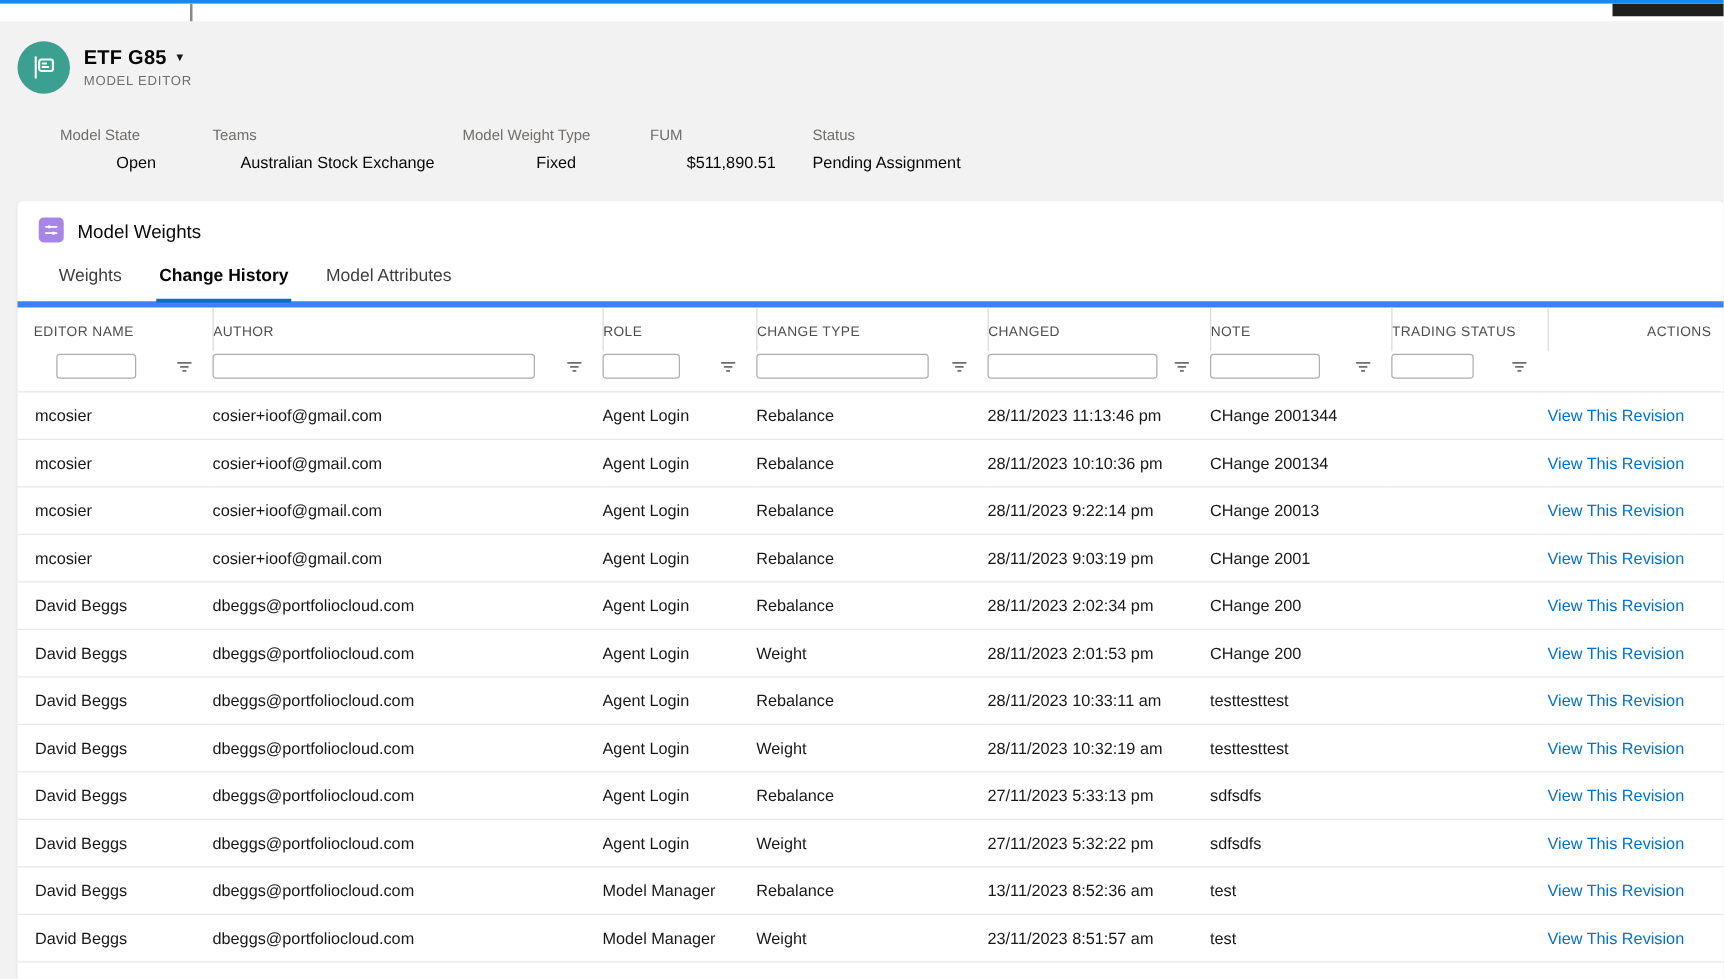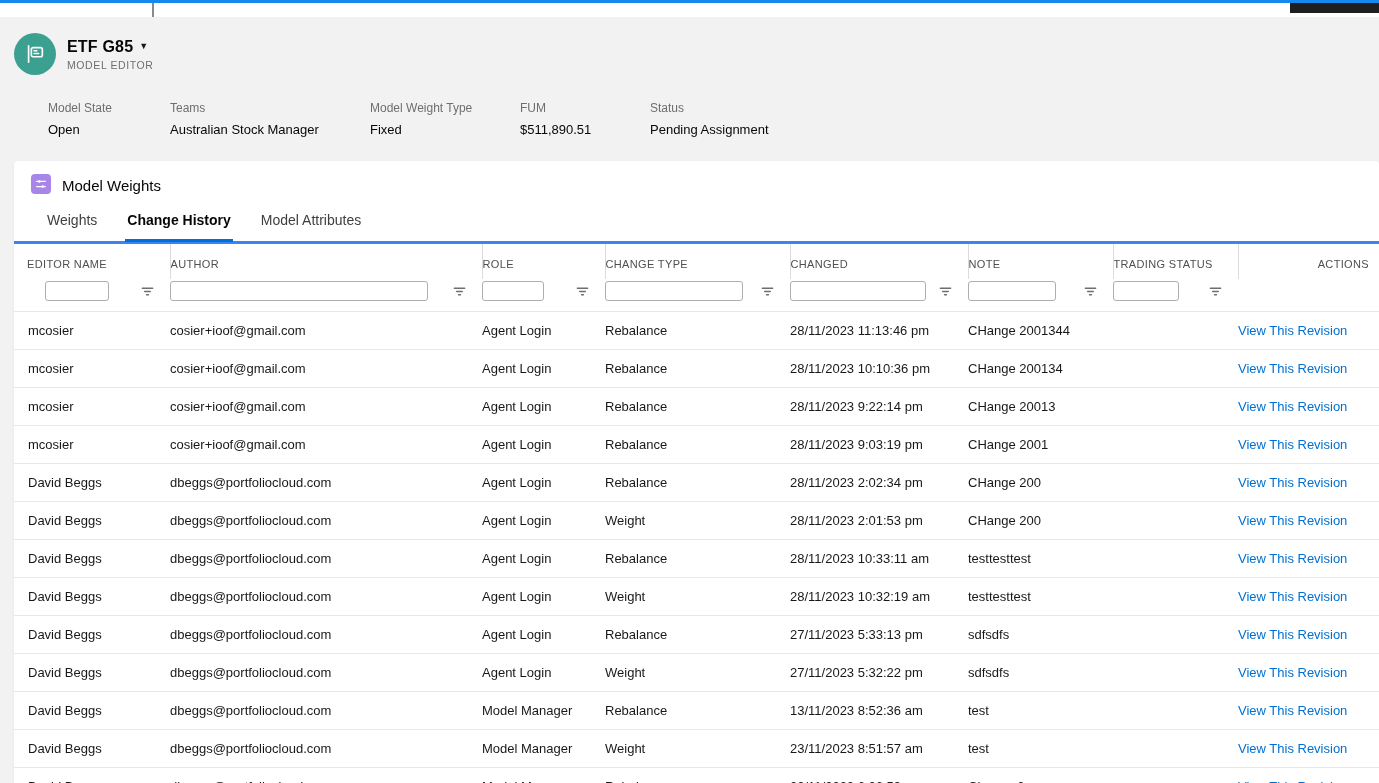--- a/index.html
+++ b/index.html
@@ -23,29 +23,29 @@
   .avatar { width:42px; height:42px; border-radius:50%; background:#3ba08f; display:flex; align-items:center; justify-content:center; flex:0 0 42px; }
   .titles { margin-left:11px; }
   .title-row { display:flex; align-items:center; cursor:pointer; }
   .page-title { font-size:16px; font-weight:bold; color:#080707; letter-spacing:.2px; }
   .caret { margin-left:6px; font-size:9px; color:#181818; line-height:1; }
   .subtitle { font-size:10.5px; color:#706e6b; letter-spacing:.6px; margin-top:3px; }
 
   .fields { display:flex; padding-left:34px; margin-top:26px; }
   .f0{width:122px}.f1{width:200px}.f2{width:150px}.f3{width:130px}
   .field-label { font-size:12px; color:#706e6b; }
-  .field-value { font-size:13px; color:#080707; margin-top:7px; }
+  .field-value { font-size:13px; color:#080707; margin-top:7px;text-align:center; }
 
   
   .card { margin:24px 0 0 14px; width:1365px; background:#fff; border-radius:4px 4px 0 0; box-shadow:0 1px 2px rgba(0,0,0,.08); min-height:620px; }
   .card-header { display:flex; align-items:flex-end; padding:13px 0 0 17px; }
   .card-icon { width:20px; height:20px; border-radius:4px; background:#a886e8; display:flex; align-items:center; justify-content:center; }
   .card-title { margin-left:11px; font-size:15px; color:#080707; }
 
-  .tabs { display:flex; gap:26px; padding-left:31px; margin-top:10px; border-bottom:3px solid #3b82f6; }
+  .tabs { display:flex; gap:26px; padding-left:31px; margin-top:10px; border-bottom:5px solid #3b82f6; }
   .tab { font-size:14px; color:#3e3e3c; padding:8px 2px 11px 2px; border-bottom:3px solid transparent; margin-bottom:-1px; cursor:pointer; white-space:nowrap; }
   .tab.active { font-weight:bold; color:#080707; border-bottom-color:#0070d2; }
 
   table { width:100%; border-collapse:collapse; table-layout:fixed; }
   thead th { text-align:left; font-weight:normal; }
   .thead-labels th { font-size:11px; color:#514f4d; letter-spacing:.35px; padding:14px 10px 9px 0; border-right:1px solid #dddbda; white-space:nowrap; overflow:hidden; }
   .thead-labels th:first-child { padding-left:13px; }
   .thead-labels th:last-child { border-right:0;text-align:right; }
   .filter-row th { padding:2px 0 10px 0; }
   .filter-row th:first-child { padding-left:31px; }
@@ -84,21 +84,21 @@
       <div class="subtitle">MODEL EDITOR</div>
     </div>
   </div>
   <div class="fields">
     <div class="field f0">
       <div class="field-label">Model State</div>
       <div class="field-value">Open</div>
     </div>
     <div class="field f1">
       <div class="field-label">Teams</div>
-      <div class="field-value">Australian Stock Manager</div>
+      <div class="field-value">Australian Stock Exchange</div>
     </div>
     <div class="field f2">
       <div class="field-label">Model Weight Type</div>
       <div class="field-value">Fixed</div>
     </div>
     <div class="field f3">
       <div class="field-label">FUM</div>
       <div class="field-value">$511,890.51</div>
     </div>
     <div class="field">

